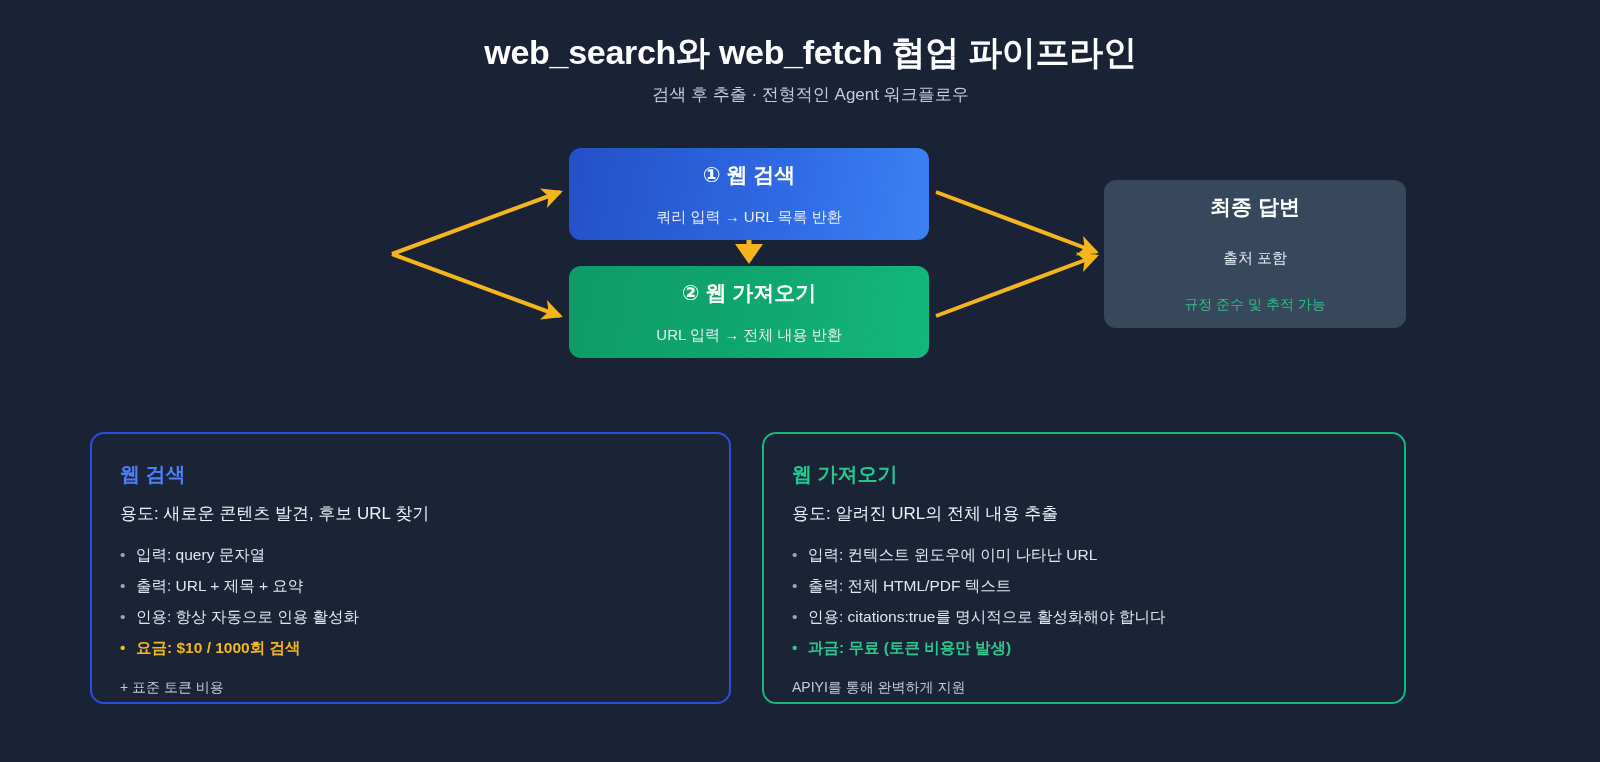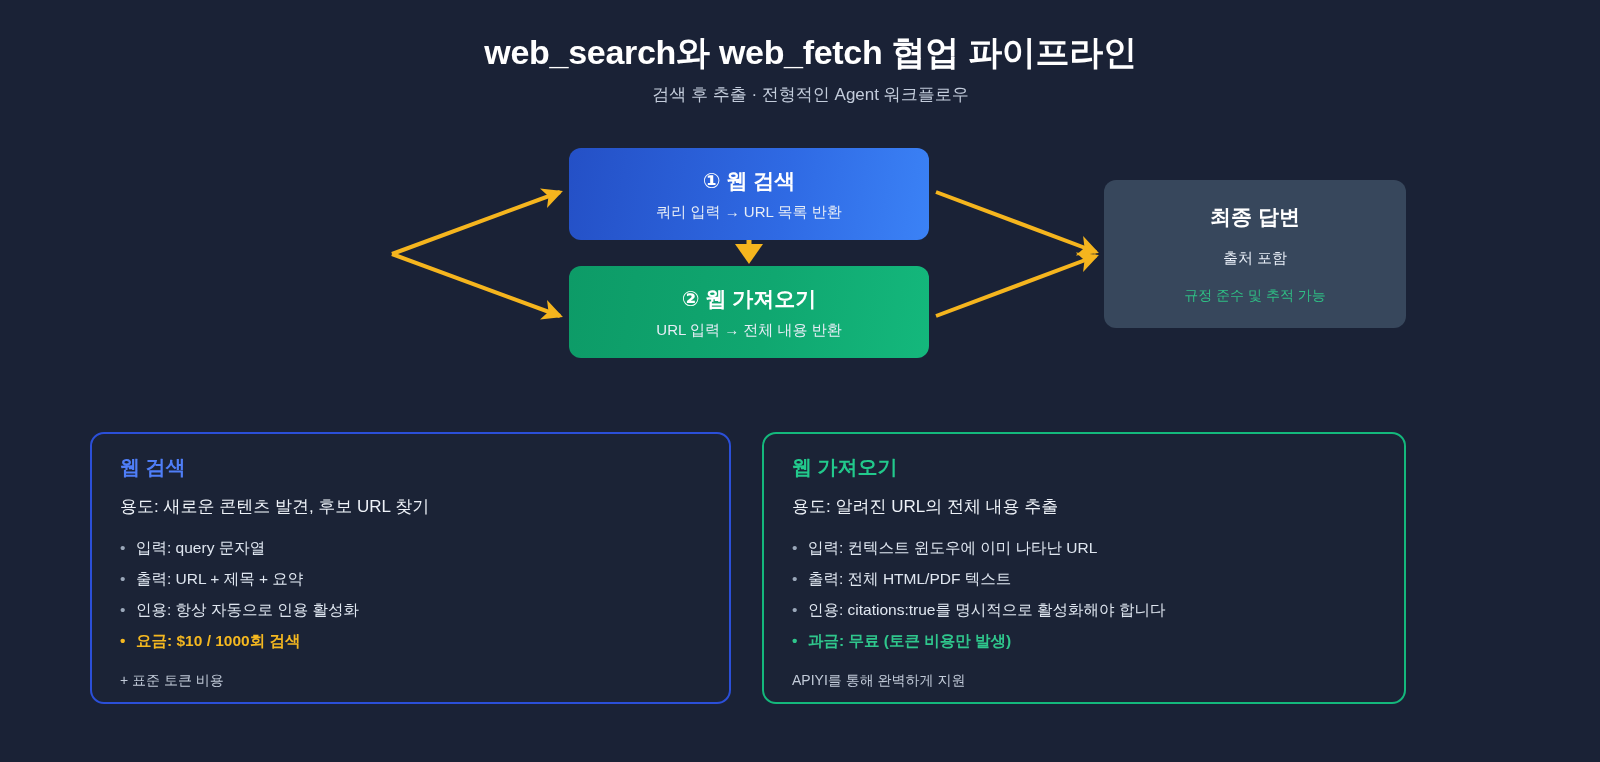--- a/index.html
+++ b/index.html
@@ -44,21 +44,21 @@
 
   
   .flow { position: absolute; top: 148px; left: 0; width: 1600px; height: 215px; }
 
   .node {
     position: absolute;
     border-radius: 12px;
     display: flex;
     flex-direction: column;
     align-items: center;
-    justify-content: center;
+    justify-content: space-between;
     text-align: center;
     padding: 12px 36px;
   }
 
   .node-title { font-size: 21px; font-weight: bold; color: #ffffff; line-height: 30px; }
   .node-sub   { font-size: 15px; color: #e7edf6; line-height: 23px; margin-top: 7px; }
   .node-sub2  { font-size: 14px; color: #98a5b8; line-height: 22px; }
 
   
   #node-user {
@@ -95,21 +95,21 @@
   .cards { position: absolute; top: 432px; left: 0; width: 1600px; height: 272px; }
 
   .card {
     position: absolute;
     top: 0;
     width: 641px;
     height: 272px;
     border-radius: 14px;
     border: 2px solid #2b4fd8;
     background: #1b2336;
-    padding: 19px 28px 0 28px;
+    padding: 26px 28px 0 28px;
   }
 
   #card-search { left: 90px; border-color: #2b4fd8; }
   #card-fetch  { left: 762px; width: 644px; border-color: #14b87c; }
 
   .card-title { font-size: 20px; font-weight: bold; line-height: 28px; margin-bottom: 13px; }
   #card-search .card-title { color: #4f7ef7; }
   #card-fetch  .card-title { color: #22c98c; }
 
   .card-purpose { font-size: 17px; color: #eef2f8; line-height: 26px; margin-bottom: 12px; }

